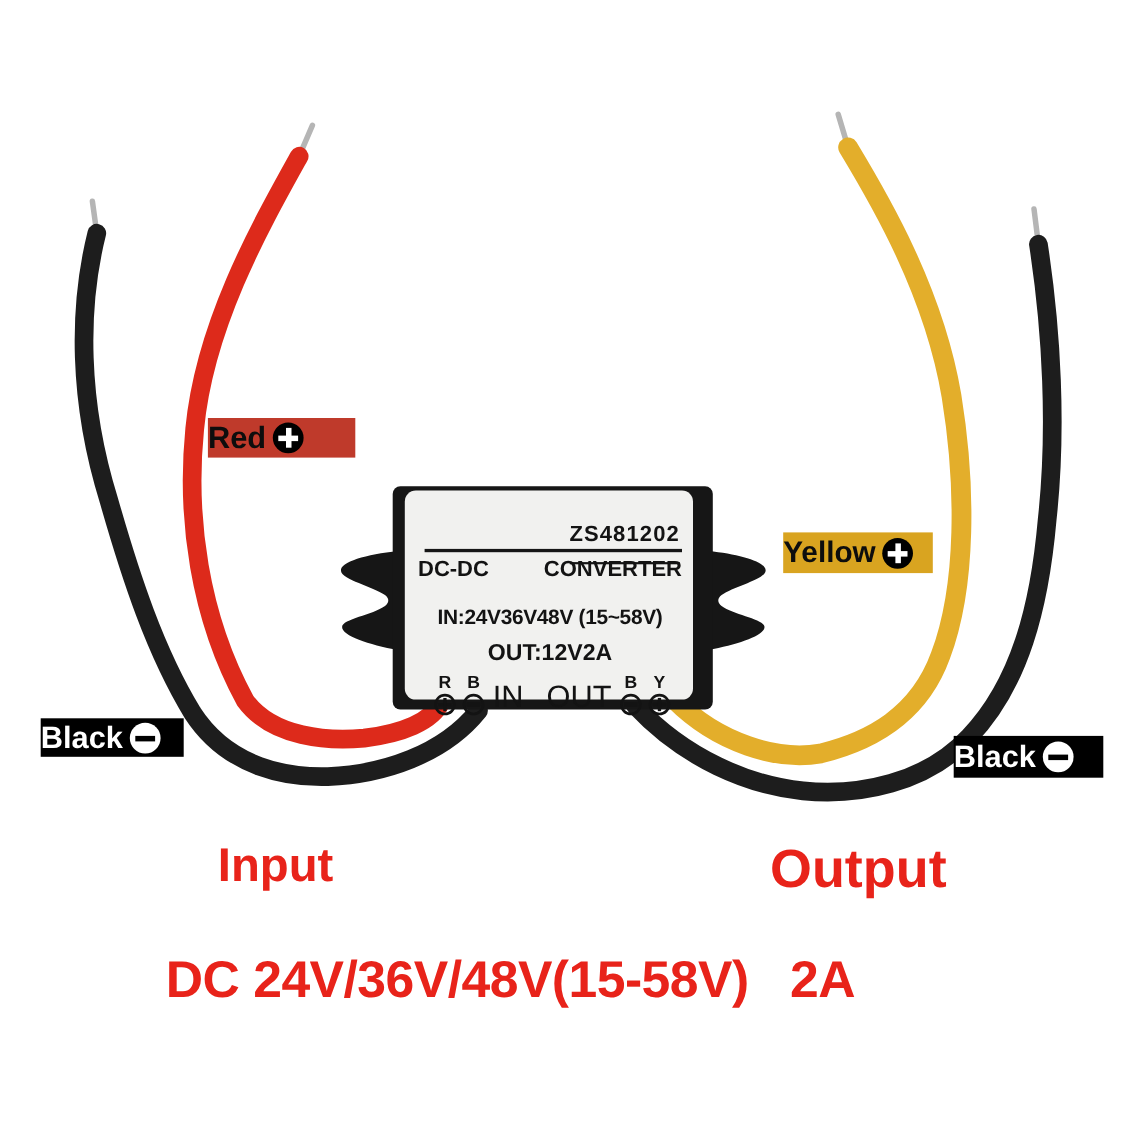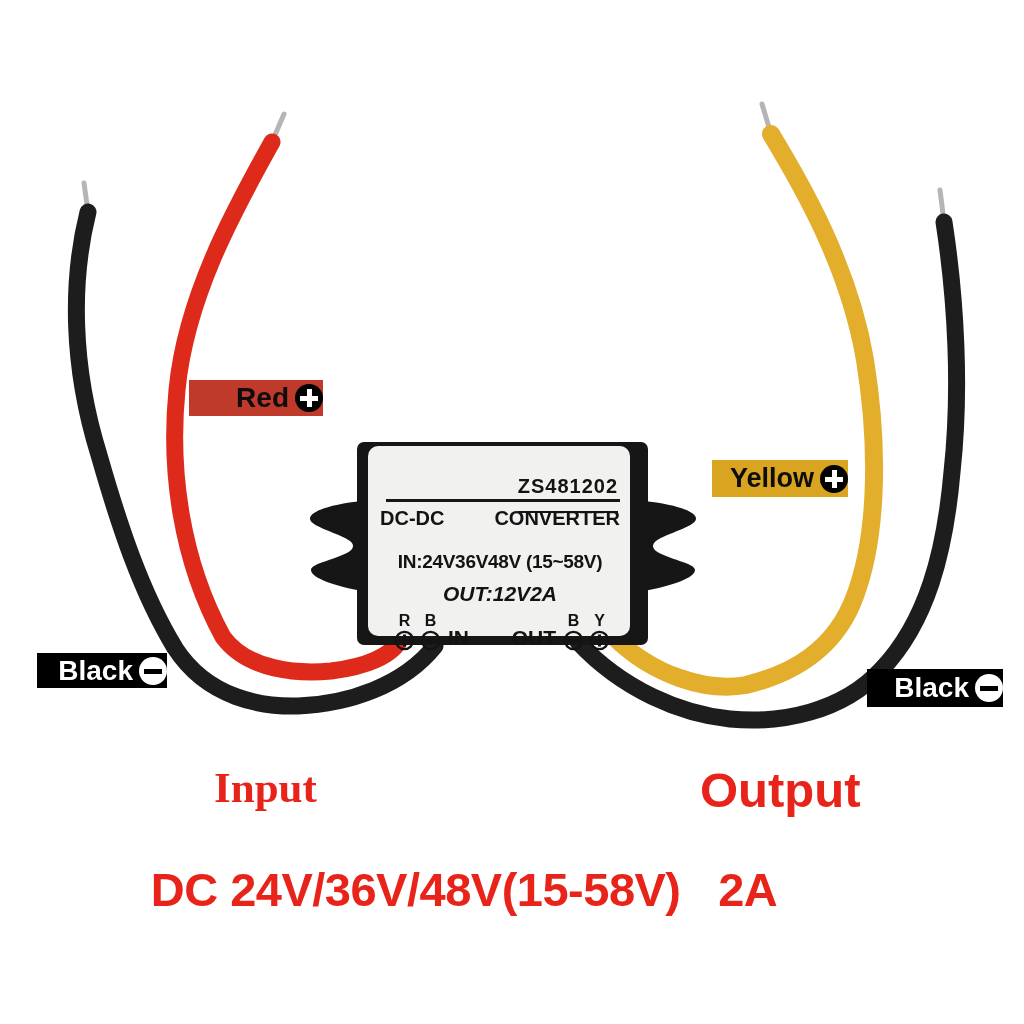--- a/index.html
+++ b/index.html
@@ -13,47 +13,47 @@
   .module-label {
     position:absolute; left:368px; top:446px; width:262px; height:190px;
     background:#f1f1ef; border-radius:10px; box-sizing:border-box;
     padding:30px 10px 0 12px; color:#131313;
   }
   .model-row { text-align:right; font-size:20px; font-weight:bold; line-height:1; letter-spacing:1px; padding-right:2px; }
   .model-row span { border-bottom:2px solid #161616; padding-bottom:14px; }
   .rule { height:3px; background:#161616; margin:3px 0 0 6px; }
   .maker-row { display:flex; justify-content:space-between; font-size:20px; font-weight:bold; margin-top:6px; line-height:1;gap:48px; }
   .in-spec  { text-align:center; font-size:19px; font-weight:bold; margin-top:24px;  line-height:1; letter-spacing:-0.3px; }
-  .out-spec { text-align:center; font-size:21px; font-weight:bold; margin-top:12px; line-height:1;font-style:italic; }
+  .out-spec { text-align:center; font-size:21px; font-weight:bold; margin-top:12px; line-height:1; }
   .screw-row { display:flex; justify-content:space-between; margin-top:9px; padding:0 10px 0 14px; }
   .screw-group { display:flex; align-items:flex-end; gap:5px; }
   .screw-col { display:flex; flex-direction:column; align-items:center; gap:1px; }
   .wire-letter { font-size:16px; font-weight:bold; line-height:1; }
-  .port-label { font-size:21px; font-weight:bold; line-height:1; padding-bottom:3px; margin:0 2px; }
+  .port-label { font-size:28px; font-weight:normal; line-height:1; padding-bottom:3px; margin:0 2px; }
 
   
   .chip {
-    position:absolute; display:flex; align-items:center; justify-content:flex-end;
+    position:absolute; display:flex; align-items:center; justify-content:flex-start;
     font-weight:bold; line-height:1; gap:6px;
   }
   .chip-red         { left:189px; top:380px; width:134px; height:36px; font-size:28px; color:#0d0d0d; }
-  .chip-yellow      { left:712px; top:460px; width:136px; height:37px; font-size:27px; color:#0d0d0d; }
+  .chip-yellow      { left:712px; top:484px; width:136px; height:37px; font-size:27px; color:#0d0d0d; }
   .chip-black-left  { left:37px;  top:653px; width:130px; height:35px; font-size:28px; color:#ffffff; }
   .chip-black-right { left:867px; top:669px; width:136px; height:38px; font-size:28px; color:#ffffff; }
 
   .p-icon { width:28px; height:28px; border-radius:50%; position:relative; flex:0 0 auto; }
   .p-plus  { background:#000; }
   .p-plus::before  { content:""; position:absolute; left:5px;  top:12px; width:18px; height:5px; background:#fff; }
   .p-plus::after   { content:""; position:absolute; left:12px; top:5px;  width:5px;  height:18px; background:#fff; }
   .p-minus { background:#fff; }
   .p-minus::before { content:""; position:absolute; left:5px;  top:12px; width:18px; height:5px; background:#000; }
 
   
   .caption { position:absolute; font-weight:bold; line-height:1; }
-  .input-caption  { left:214px; top:766px; font-size:43px;font-family:Liberation Serif, serif; }
+  .input-caption  { left:198px; top:766px; font-size:43px; }
   .output-caption { left:700px; top:766px; font-size:49px; }
   .spec-caption   { left:0; top:866px; width:928px; text-align:center; font-size:47px; white-space:pre; letter-spacing:-0.5px; }
 </style>
 </head>
 <body>
 
 <div class="canvas">
 
   <svg class="scene" viewBox="0 0 1024 1024">
 

